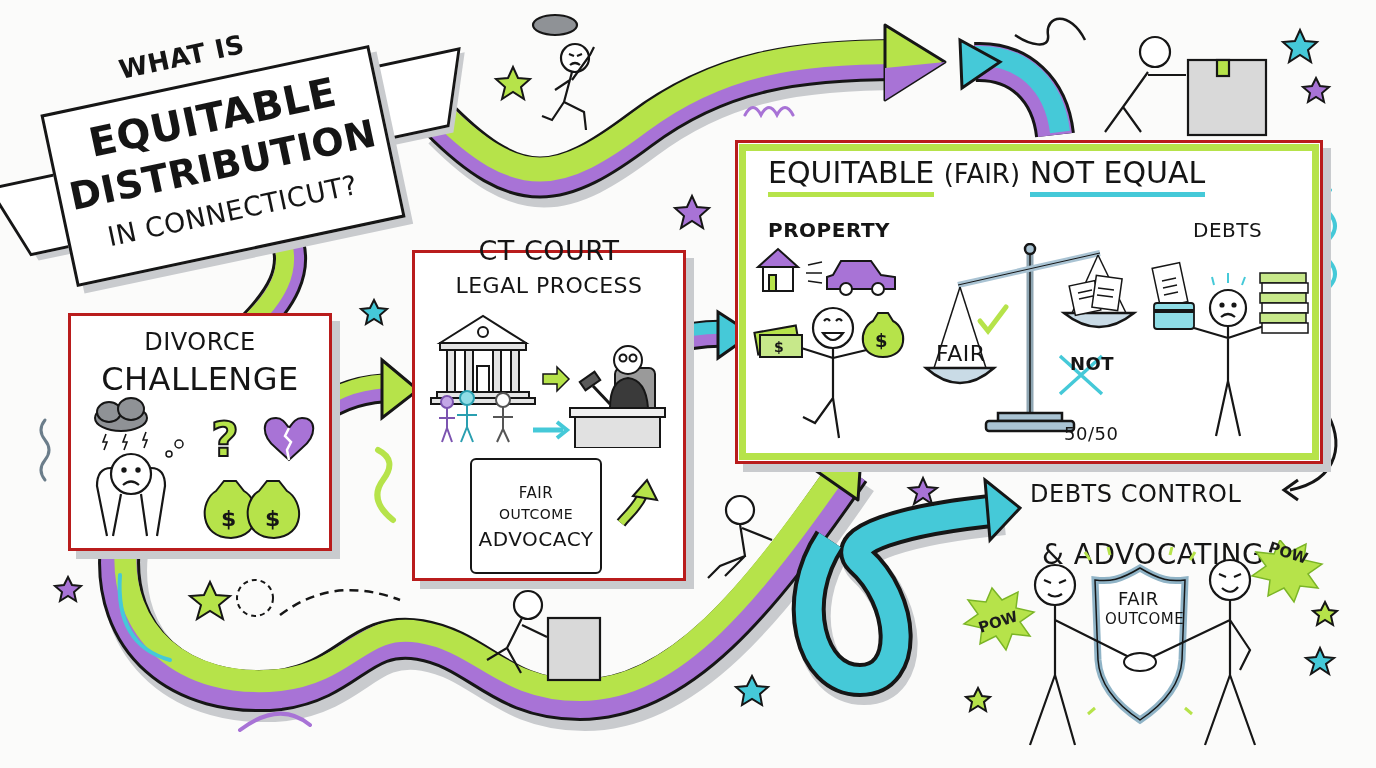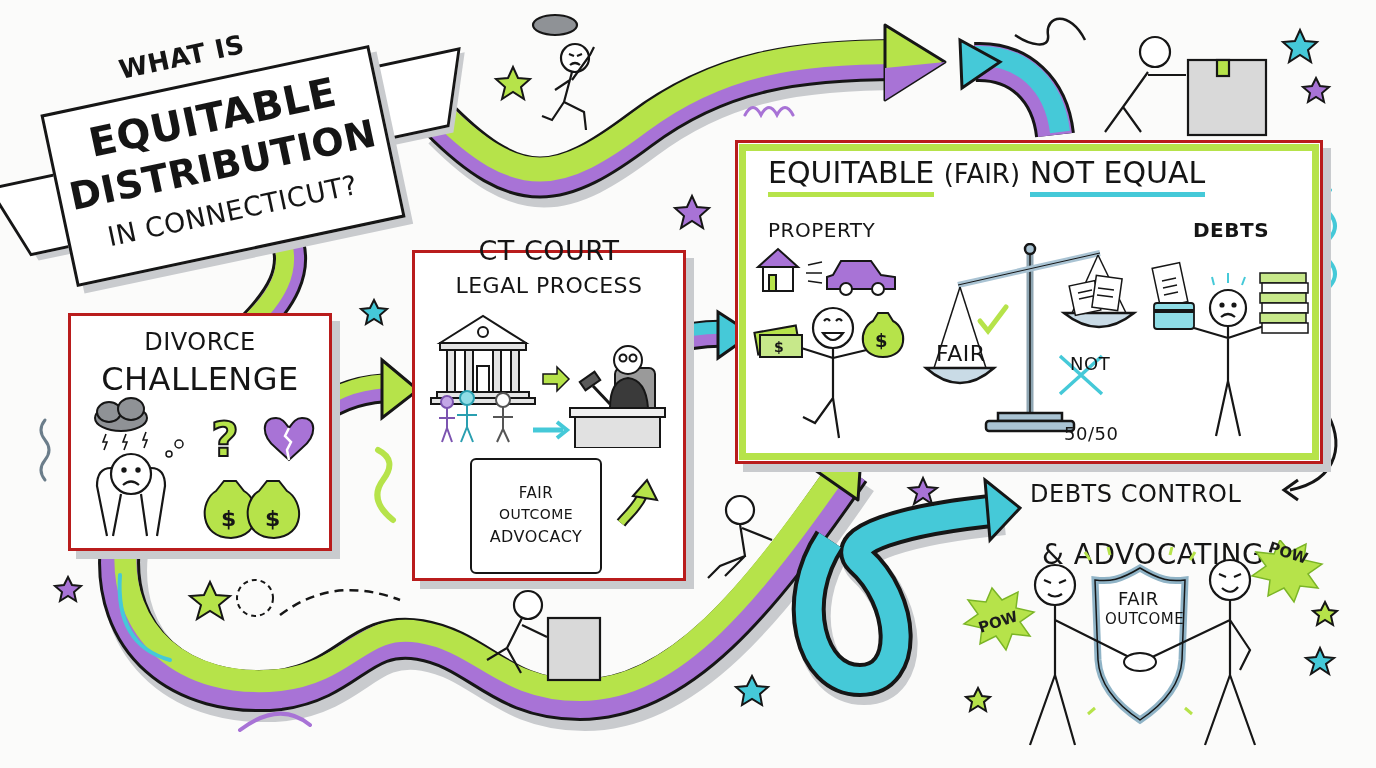--- a/index.html
+++ b/index.html
@@ -215,37 +215,37 @@
     </g>
     <g stroke="#161616" stroke-width="2">
       <rect x="155" y="100" width="95" height="9" fill="#f0f0f0"></rect>
       <rect x="160" y="109" width="85" height="31" fill="#e1e1e1"></rect>
     </g>
   </svg>
 
   <div class="scroll" style="left:55px; top:205px;">
     <div class="txt" style="left:0; right:0; top:24px; font-size:15px; font-weight:normal;">FAIR</div>
     <div class="txt" style="left:0; right:0; top:46px; font-size:14px; font-weight:normal;">OUTCOME</div>
-    <div class="txt" style="left:0; right:0; top:67px; font-size:16px; font-weight:normal;">ADVOCACY</div>
+    <div class="txt" style="left:0; right:0; top:67px; font-size:20px; font-weight:normal;">ADVOCACY</div>
   </div>
   <svg style="position:absolute; left:200px; top:225px;" width="50" height="50" viewBox="0 0 50 50">
     <path d="M6 45 C 14 35, 22 30, 28 16" fill="none" stroke="#161616" stroke-width="11"></path>
     <path d="M6 45 C 14 35, 22 30, 28 16" fill="none" stroke="#b6e34a" stroke-width="7"></path>
     <polygon points="18,18 32,2 42,22" fill="#b6e34a" stroke="#161616" stroke-width="2"></polygon>
   </svg>
 </div>
 
 <div class="panel" style="left:735px; top:140px; width:582px; height:318px; outline:7px solid #b6e34a; outline-offset:-11px;">
   <div style="position:absolute; left:30px; top:12px; font-size:30px; white-space:nowrap;">
     <span style="border-bottom:5px solid #b6e34a; padding-bottom:2px;">EQUITABLE</span>
     <span style="font-size:26px;">(FAIR)</span>
     <span style="border-bottom:5px solid #45c9d8; padding-bottom:2px;">NOT EQUAL</span>
   </div>
-  <div class="txt" style="left:30px; top:75px; font-size:20px; font-weight:normal;">PROPERTY</div>
-  <div class="txt" style="left:455px; top:75px; font-size:20px; font-weight:bold;">DEBTS</div>
+  <div class="txt" style="left:30px; top:75px; font-size:20px; font-weight:bold;">PROPERTY</div>
+  <div class="txt" style="left:455px; top:75px; font-size:20px; font-weight:normal;">DEBTS</div>
 
   <svg style="position:absolute; left:0; top:100px;" width="582" height="215" viewBox="0 0 582 215">
 
     <g stroke="#161616" stroke-width="2">
       <polygon points="20,24 40,6 60,24" fill="#a873d6"></polygon>
       <rect x="25" y="24" width="30" height="24" fill="#fff"></rect>
       <rect x="31" y="32" width="7" height="16" fill="#b6e34a"></rect>
     </g>
 
     <g stroke="#161616" stroke-width="2">
@@ -321,21 +321,21 @@
     <g stroke="#161616" stroke-width="1.5" fill="#c7e88a">
       <rect x="522" y="30" width="46" height="10"></rect>
         <rect x="524" y="40" width="46" height="10" fill="#fff"></rect>
       <rect x="522" y="50" width="46" height="10"></rect>
         <rect x="524" y="60" width="46" height="10" fill="#fff"></rect>
       <rect x="522" y="70" width="46" height="10"></rect>
         <rect x="524" y="80" width="46" height="10" fill="#fff"></rect>
     </g>
   </svg>
   <div class="txt" style="left:198px; top:198px; font-size:22px; font-weight:normal;">FAIR</div>
-  <div class="txt" style="left:332px; top:210px; font-size:18px; font-weight:normal;">NOT</div>
+  <div class="txt" style="left:332px; top:210px; font-size:18px; font-weight:bold;">NOT</div>
   <div class="txt" style="left:326px; top:232px; font-size:18px; font-weight:normal;margin-top:48px;">50/50</div>
 </div>
 
 <div>
   <div class="txt" style="left:1030px; top:480px; font-size:24px; font-weight:normal;">DEBTS CONTROL</div>
   <div class="txt" style="left:1042px; top:538px; font-size:28px; font-weight:normal;">&amp; ADVOCATING</div>
 
   <svg style="position:absolute; left:940px; top:540px;" width="400" height="228" viewBox="0 0 400 228">
 
     <g>

